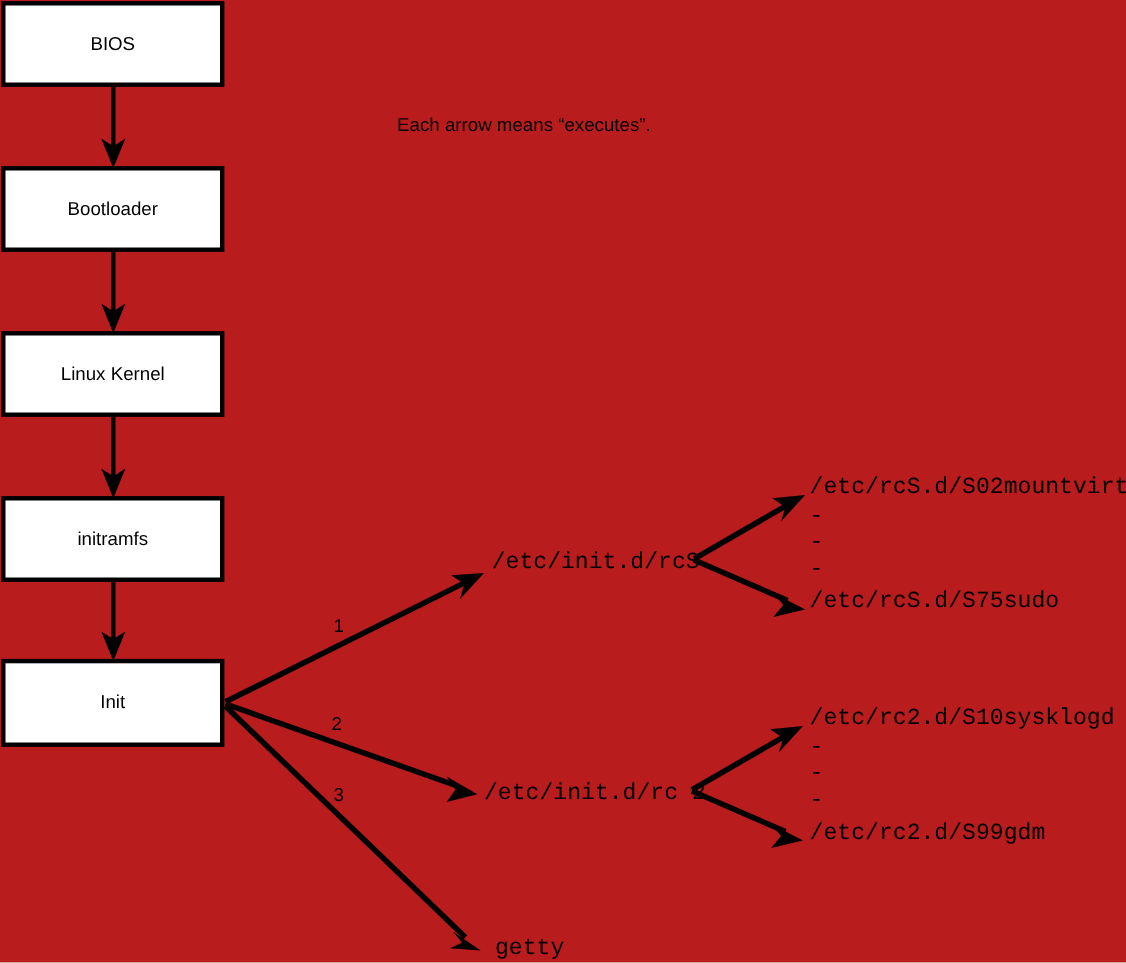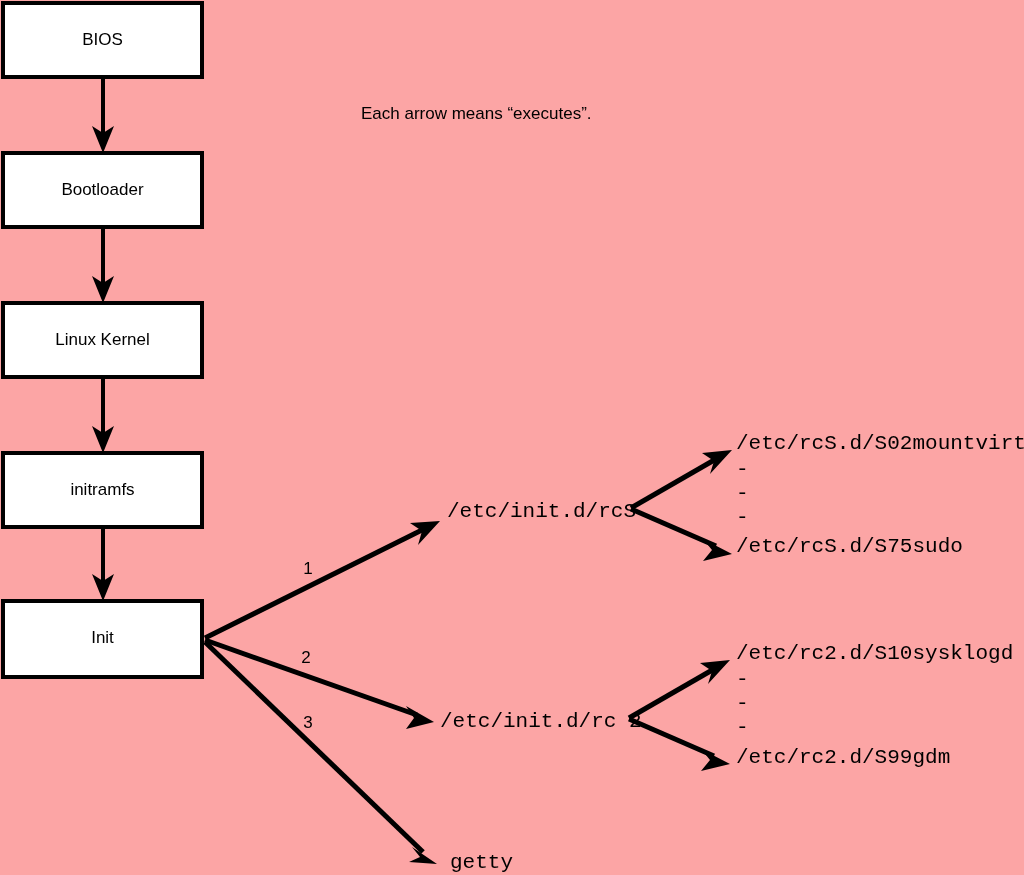--- a/index.html
+++ b/index.html
@@ -8,21 +8,21 @@
     background: #ffffff;
   }
   body {
     font-family: "Liberation Sans", sans-serif;
     color: #000000;
   }
   #canvas {
     position: relative;
     width: 1024px;
     height: 875px;
-    background: #fca5a5;
+    background: #b91c1c;
     overflow: hidden;
   }
   svg#diagram {
     position: absolute;
     top: 0;
     left: 0;
     width: 1024px;
     height: 875px;
     display: block;
   }

